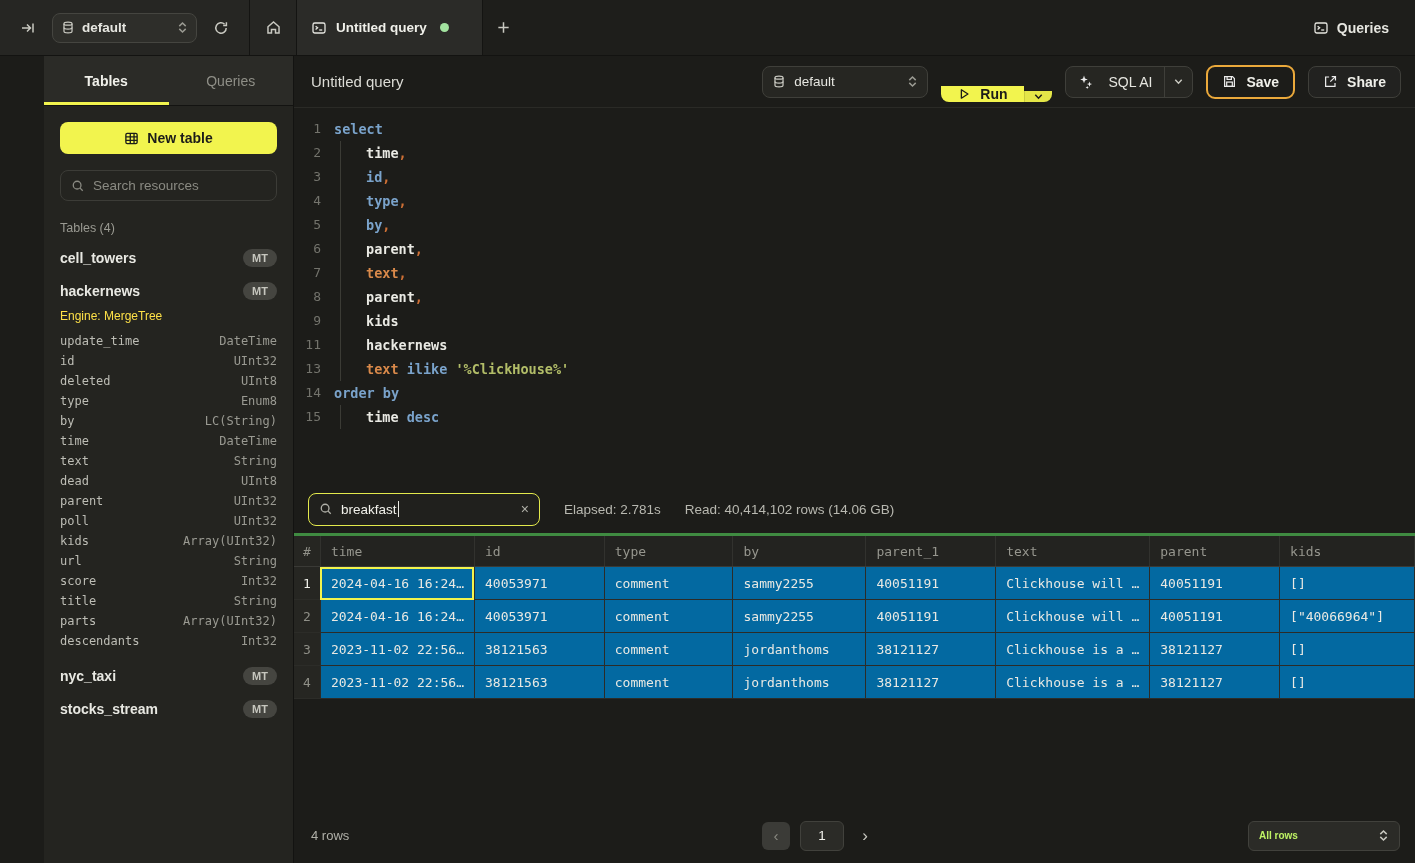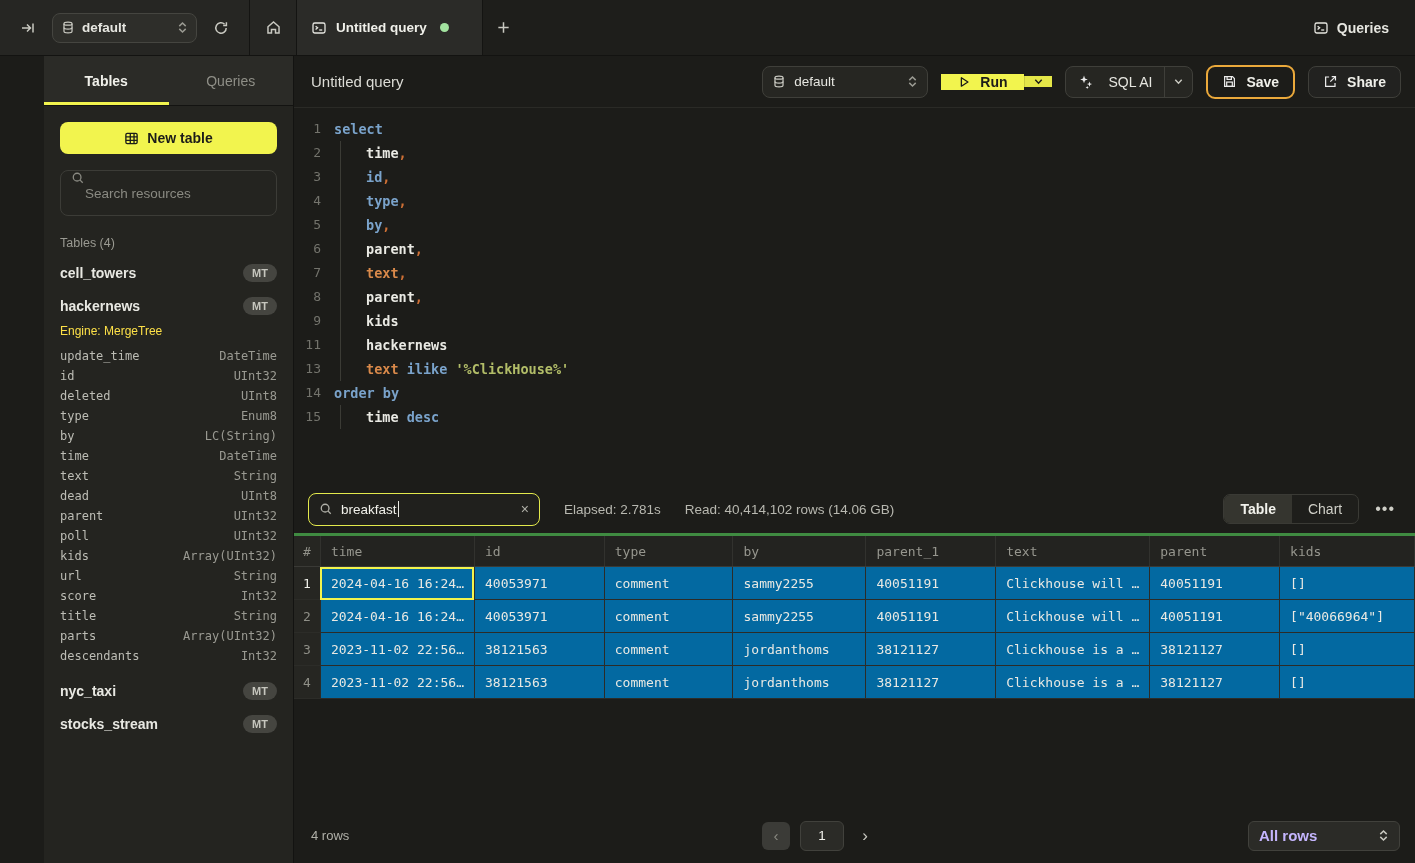--- a/index.html
+++ b/index.html
@@ -26,41 +26,41 @@
   .body { flex:1; display:flex; min-height:0;padding-left:44px; }
 
   
   .sidebar { width:250px; flex:none; background:#242420; border-right:1px solid #131311; display:flex; flex-direction:column; }
   .side-tabs { height:50px; flex:none; display:flex; background:#2b2b27; border-bottom:1px solid #131311; }
   .side-tab { flex:1; display:flex; align-items:center; justify-content:center; font-size:14px; color:#8f8f87; cursor:pointer; position:relative; }
   .side-tab.active { color:#f0f0ea; font-weight:700; }
   .side-tab.active::after { content:""; position:absolute; left:0; right:0; bottom:0; height:3px; background:#f2f44e; }
   .side-body { flex:1; overflow:hidden; padding:16px; }
   .new-table-btn { width:100%; height:32px; background:#f2f44e; color:#1c1c19; border:none; border-radius:8px; font-size:14px; font-weight:700; display:flex; align-items:center; justify-content:center; gap:8px; cursor:pointer; font-family:"Liberation Sans",sans-serif; }
-  .side-search { margin-top:16px; height:46px; background:transparent; border:1px solid #3c3c37; border-radius:8px; display:flex; padding:0 10px; color:#8a8a82; }
+  .side-search { margin-top:16px; height:31px; background:transparent; border:1px solid #3c3c37; border-radius:8px; display:flex; align-items:center; padding:0 10px; gap:8px; color:#8a8a82; }
   .side-search input { background:transparent; border:none; outline:none; color:#e6e6e0; font-size:13.5px; width:100%; font-family:"Liberation Sans",sans-serif; }
   .side-search input::placeholder { color:#8a8a82; }
   .side-section { margin-top:20px; font-size:12.5px; color:#9a9a92; }
   .tbl-item { display:flex; align-items:center; justify-content:space-between; height:33px; cursor:pointer; }
   .tbl-item .nm { font-size:14px; font-weight:700; color:#e8e8e2; }
   .mt-badge { background:#454540; color:#c6c6be; font-size:11px; font-weight:700; padding:3px 9px; border-radius:10px; }
   .engine-line { font-size:12px; color:#fde047; margin:2px 0 8px; }
   .col-row { display:flex; justify-content:space-between; height:20px; align-items:center; font-family:"DejaVu Sans Mono",monospace; font-size:12px; cursor:default; }
   .col-row .cn { color:#bdbdb5; }
   .col-row .ct { color:#9a9a92; }
   .cols-wrap { margin-bottom:8px; }
 
   
   .main { flex:1; display:flex; flex-direction:column; min-width:0; background:#1c1c19; }
   .main-toolbar { height:52px; flex:none; display:flex; align-items:center; padding:0 14px 0 17px; border-bottom:1px solid #2a2a26; }
   .q-title { font-size:15px; color:#dcdcd6; }
   .mt-right { margin-left:auto; display:flex; align-items:center; gap:13px; }
   .sel-box { height:32px; background:#26262.. ; background:#262622; border:1px solid #3f3f3a; border-radius:8px; display:flex; align-items:center; padding:0 9px; gap:8px; cursor:pointer; min-width:166px; }
   .sel-box .lbl { font-size:13.5px; color:#ececе6; color:#ececе6; flex:1; }
-  .run-btn { height:40px; display:flex; align-items:center; border-radius:8px; overflow:hidden; cursor:pointer; }
+  .run-btn { height:40px; display:flex; align-items:flex-end; border-radius:8px; overflow:hidden; cursor:pointer; }
   .run-main { background:#f2f44e; display:flex; align-items:center; gap:9px; padding:0 16px; color:#1c1c19; font-size:14px; font-weight:700; }
   .run-caret { background:#e4e648; display:flex; align-items:center; padding:0 8px; color:#1c1c19; border-left:1px solid #c9cb3e; }
   .sqlai-btn { height:32px; background:#262622; border:1px solid #3f3f3a; border-radius:8px; display:flex; align-items:center; overflow:hidden; cursor:pointer; }
   .sqlai-main { display:flex; align-items:center; gap:15px; padding:0 12px; font-size:14px; color:#ececе6; }
   .sqlai-caret { padding:0 8px; border-left:1px solid #3f3f3a; display:flex; align-items:center; height:100%; color:#c9c9c1; }
   .save-btn { height:34px; background:transparent; border:2px solid #eba93b; border-radius:9px; display:flex; align-items:center; gap:9px; padding:0 14px; font-size:14px; font-weight:700; color:#f0f0ea; cursor:pointer; }
   .share-btn { height:32px; background:#222220; border:1px solid #3f3f3a; border-radius:8px; display:flex; align-items:center; gap:9px; padding:0 14px; font-size:14px; font-weight:700; color:#f0f0ea; cursor:pointer; }
 
   
   .editor { flex:none; height:377px; padding-top:9px; font-family:"DejaVu Sans Mono",monospace; font-size:13.5px; overflow:hidden; }
@@ -93,21 +93,21 @@
   table.res tr.sel-row td.gut { color:#f0f0ea; }
   table.res td.sel { outline:2px solid #f2f44e; outline-offset:-2px; }
 
   .res-footer { height:55px; flex:none; display:flex; align-items:center; padding:0 15px 0 17px; position:relative; }
   .rows-count { font-size:13px; color:#b0b0a8; }
   .pager { position:absolute; left:468px; display:flex; align-items:center; gap:10px; }
   .pg-prev { width:28px; height:28px; background:#3b3b37; border-radius:6px; display:flex; align-items:center; justify-content:center; color:#8a8a82; font-size:15px; cursor:default; }
   .pg-num { width:44px; height:30px; background:#2b2b27; border:1px solid #41413c; border-radius:6px; display:flex; align-items:center; justify-content:center; color:#f0f0ea; font-size:13.5px; cursor:text; }
   .pg-next { width:22px; height:28px; display:flex; align-items:center; justify-content:center; color:#c8c8c0; font-size:17px; cursor:pointer; }
   .rows-select { margin-left:auto; width:152px; height:30px; background:#2b2b27; border:1px solid #41413c; border-radius:6px; display:flex; align-items:center; padding:0 10px; gap:8px; cursor:pointer; }
-  .rows-select .lbl { flex:1; font-size:15px; font-weight:700; color:#c4b5fd; }
+  .rows-select .lbl { flex:1; font-size:10px; font-weight:700; color:#bef264; }
 </style>
 </head>
 <body>
 
 <div class="app">
 
   <div class="topbar">
     <div class="topbar-left">
       <div class="icon-btn">
         <span>
@@ -448,29 +448,20 @@
                 </svg>
             </span>
             <span class="txt">
                 <span>breakfast</span>
                 <span class="caret-bar"></span>
               </span>
             <span style="color:#b0b0a8;font-size:14px;cursor:pointer">×</span>
           </div>
           <span class="res-stat">Elapsed: 2.781s</span>
           <span class="res-stat">Read: 40,414,102 rows (14.06 GB)</span>
-          <div class="res-right">
-            <div class="seg">
-              <div class="seg-opt active">Table</div>
-              <div class="seg-opt">Chart</div>
-            </div>
-            <div class="dots-btn">
-              <span>•••</span>
-            </div>
-          </div>
         </div>
 
         <div class="grid-area">
           <table class="res">
             <colgroup>
                 <col style="width: 28px;">
                 <col style="width: 137px;">
                 <col style="width: 137px;">
                 <col style="width: 137px;">
                 <col style="width: 137px;">

